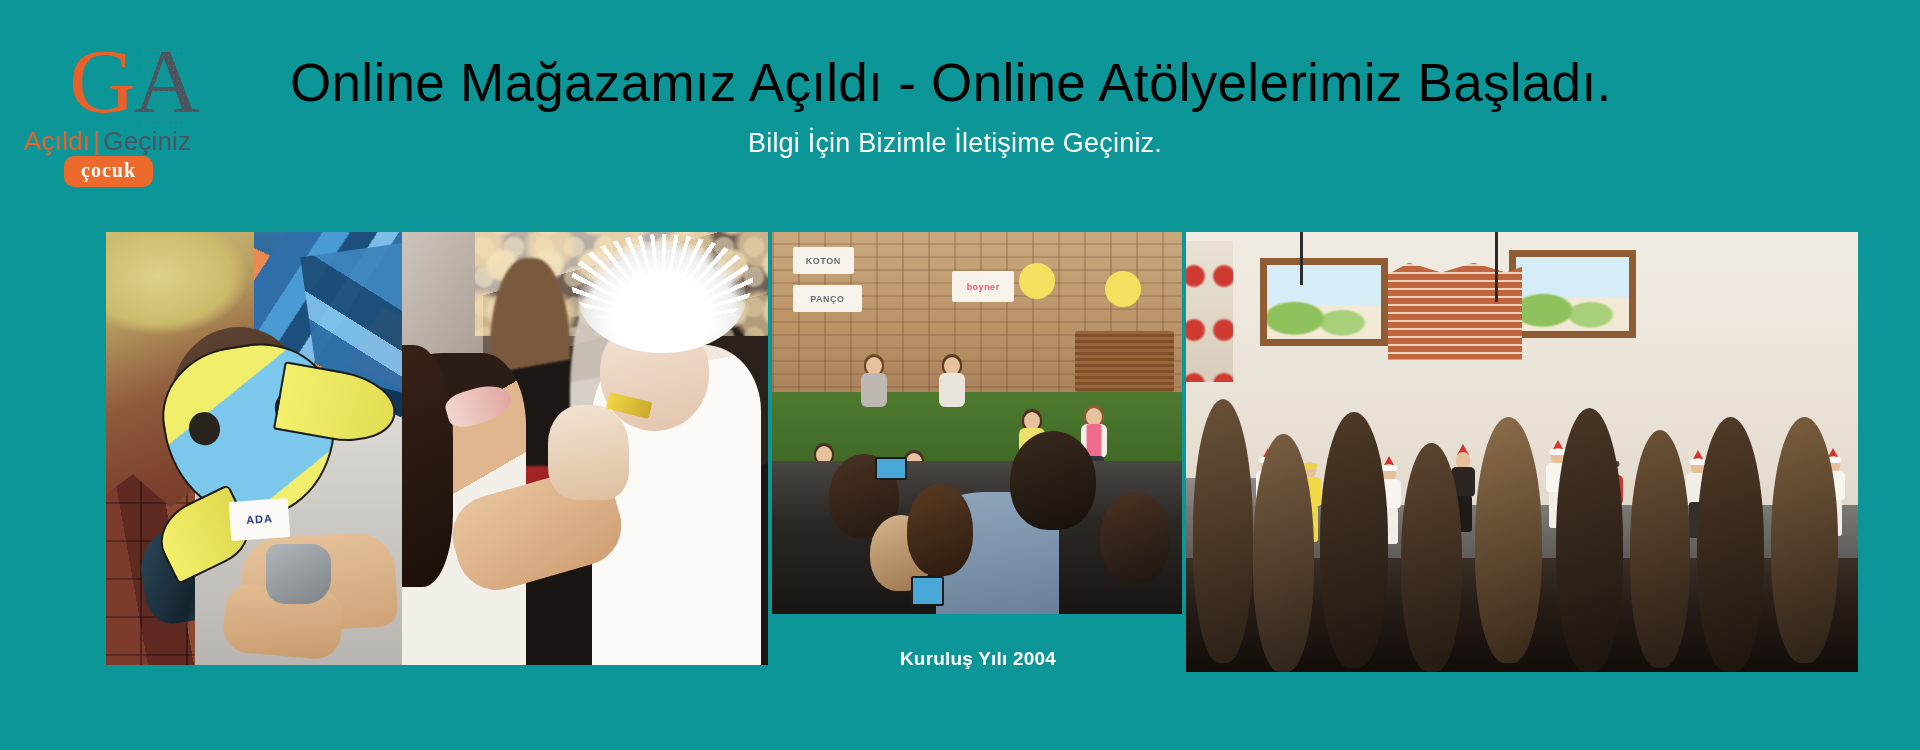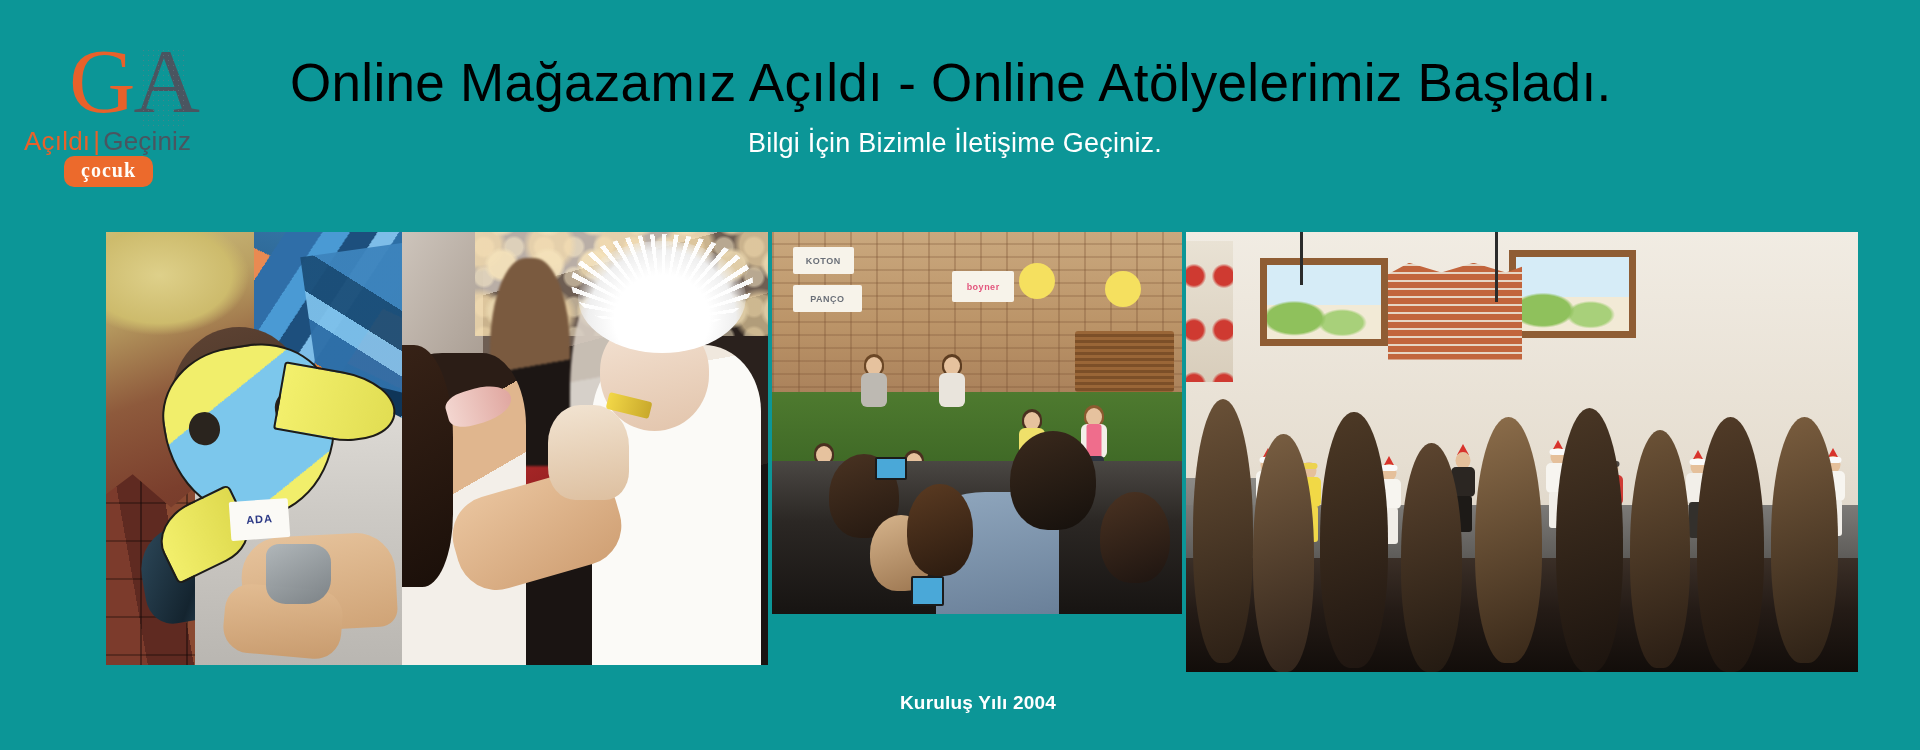--- a/index.html
+++ b/index.html
@@ -333,21 +333,21 @@
   .p4-kid .b { position:absolute; left:50%; transform:translateX(-50%); top:15px;
     width:24px;height:30px;border-radius:5px;background:#f7f5f0; }
   .p4-kid .l { position:absolute; left:50%; transform:translateX(-50%); top:44px;
     width:18px;height:36px;border-radius:3px;background:#f1eee8; }
   .p4-audience { position:absolute; left:0; bottom:0; width:100%; height:26%;
     background: linear-gradient(180deg,#3b2f27 0%,#241b16 46%,#120d0a 100%); }
 
   
   .caption {
     position: absolute;
-    left: 772px; top: 692px;
+    left: 772px; top: 648px;
     width: 412px;
     text-align: center;
     color: #FFFFFF;
     font-size: 19px;
     font-weight: 700;
     letter-spacing: .2px;
   }
 </style>
 </head>
 <body>

